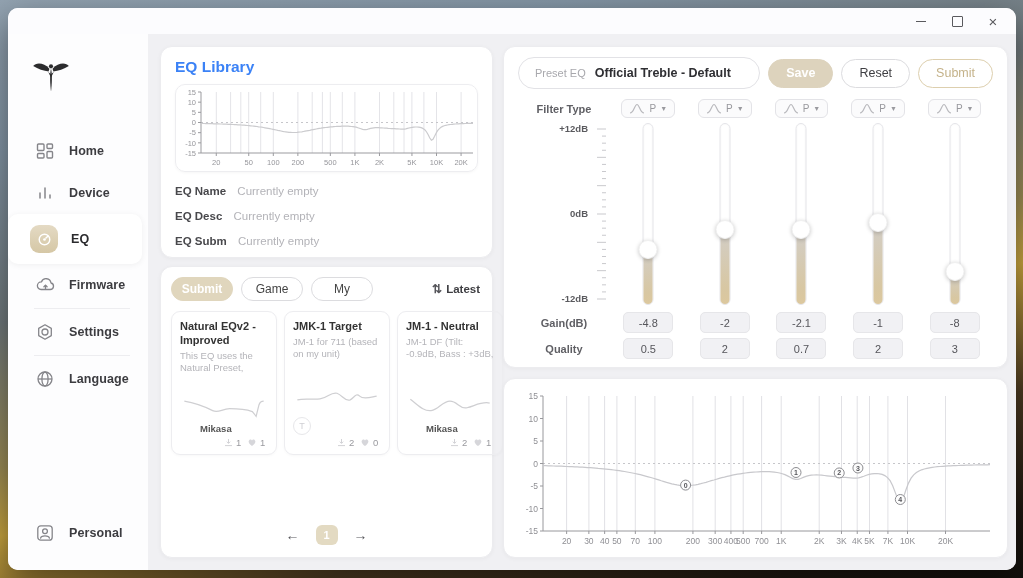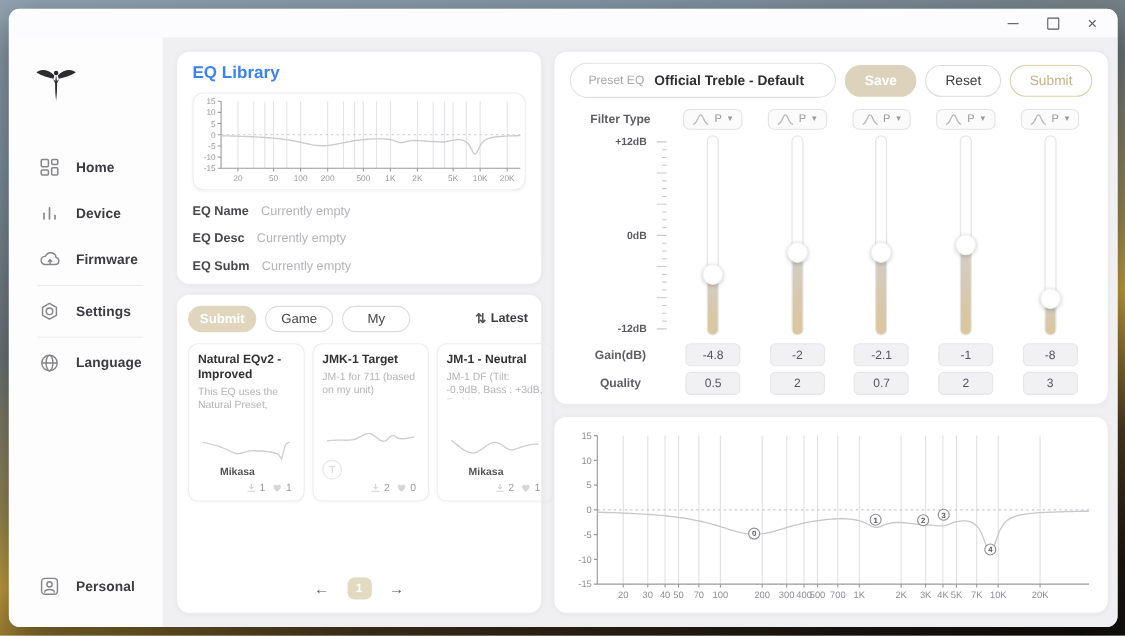--- a/index.html
+++ b/index.html
@@ -142,20 +142,30 @@
         <div class="nav-item">
           <span class="nicon">
             <svg width="18" height="18" viewBox="0 0 18 18" fill="none" stroke="#85858a" stroke-width="1.5" stroke-linecap="round">
               <path d="M4 14V9"></path>
                   <path d="M9 14V4"></path>
                   <path d="M14 14V11"></path>
             </svg>
               </span>
           <span class="nlabel">Device</span>
         </div>
+        <div class="nav-item active">
+          <span class="eq-tile">
+            <svg width="17" height="17" viewBox="0 0 18 18" fill="none" stroke="#ffffff" stroke-width="1.5">
+              <circle cx="9" cy="9" r="5.6"></circle>
+                  <circle cx="9" cy="9" r="1.4" fill="#fff" stroke="none"></circle>
+                  <path d="M12.8 5.2 L10 8"></path>
+            </svg>
+              </span>
+          <span class="nlabel">EQ</span>
+        </div>
         <div class="nav-item">
           <span class="nicon">
             <svg width="19" height="18" viewBox="0 0 19 18" fill="none" stroke="#85858a" stroke-width="1.3" stroke-linecap="round" stroke-linejoin="round">
               <path d="M5 13.5a3.8 3.8 0 0 1 .4-7.6A5 5 0 0 1 15 7a3.3 3.3 0 0 1-.8 6.5H5z"></path>
               <path d="M9.5 13.2V9.4"></path>
                   <path d="M7.9 10.8l1.6-1.6 1.6 1.6"></path>
             </svg>
               </span>
           <span class="nlabel">Firmware</span>
         </div>

